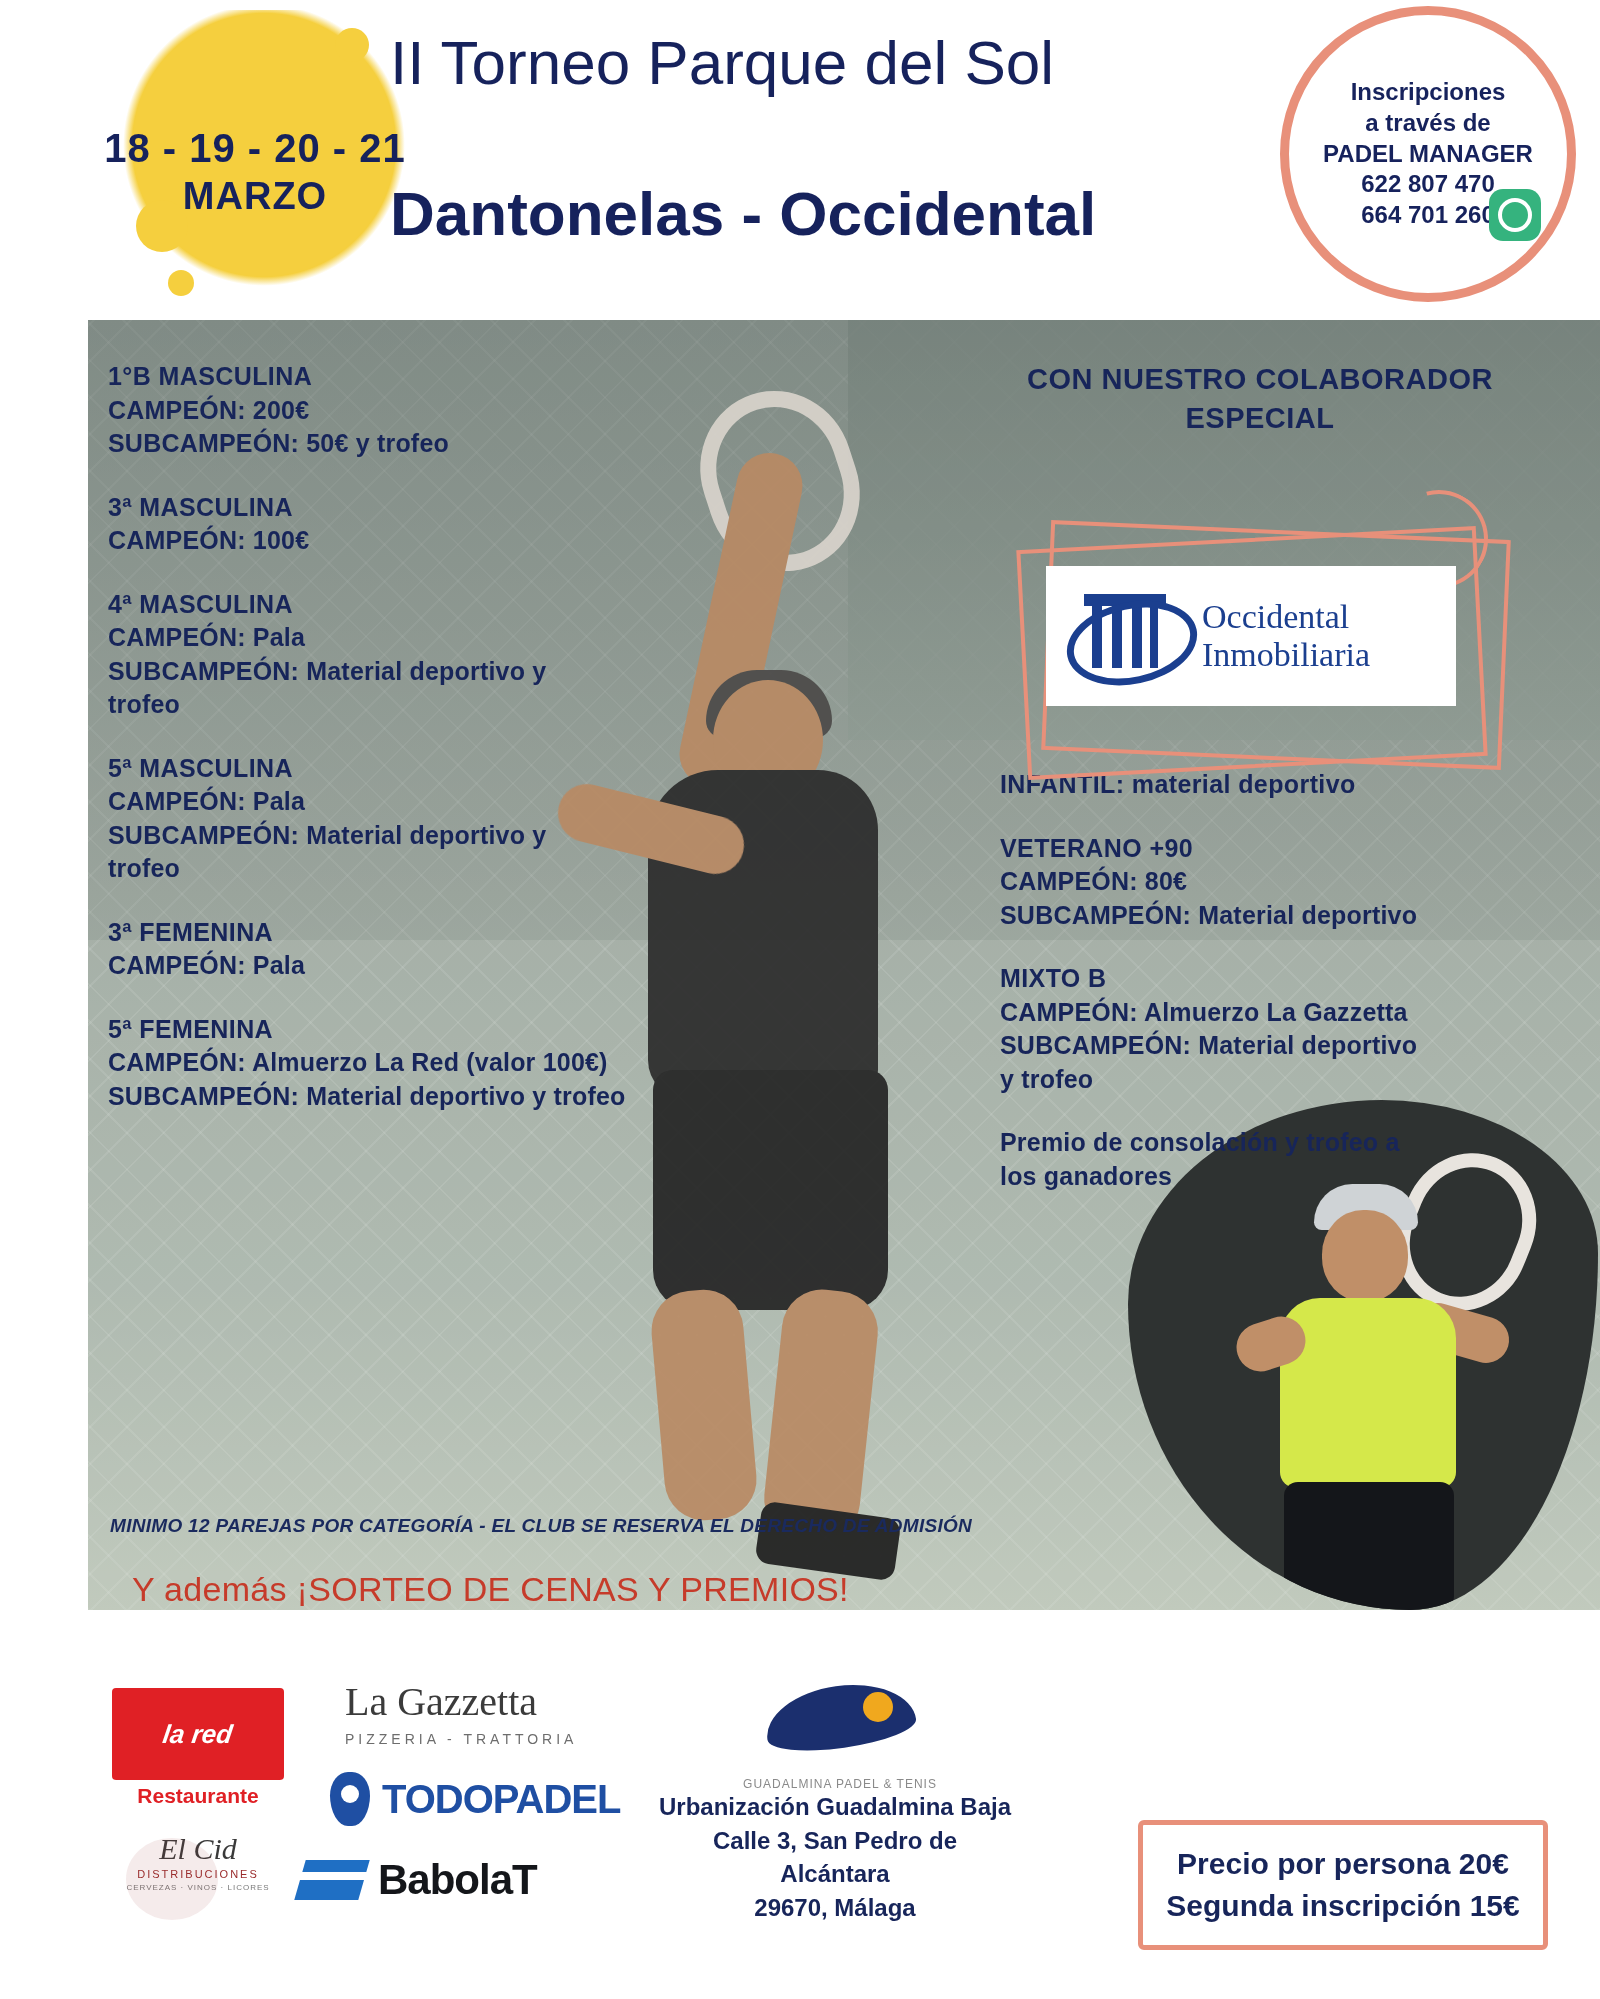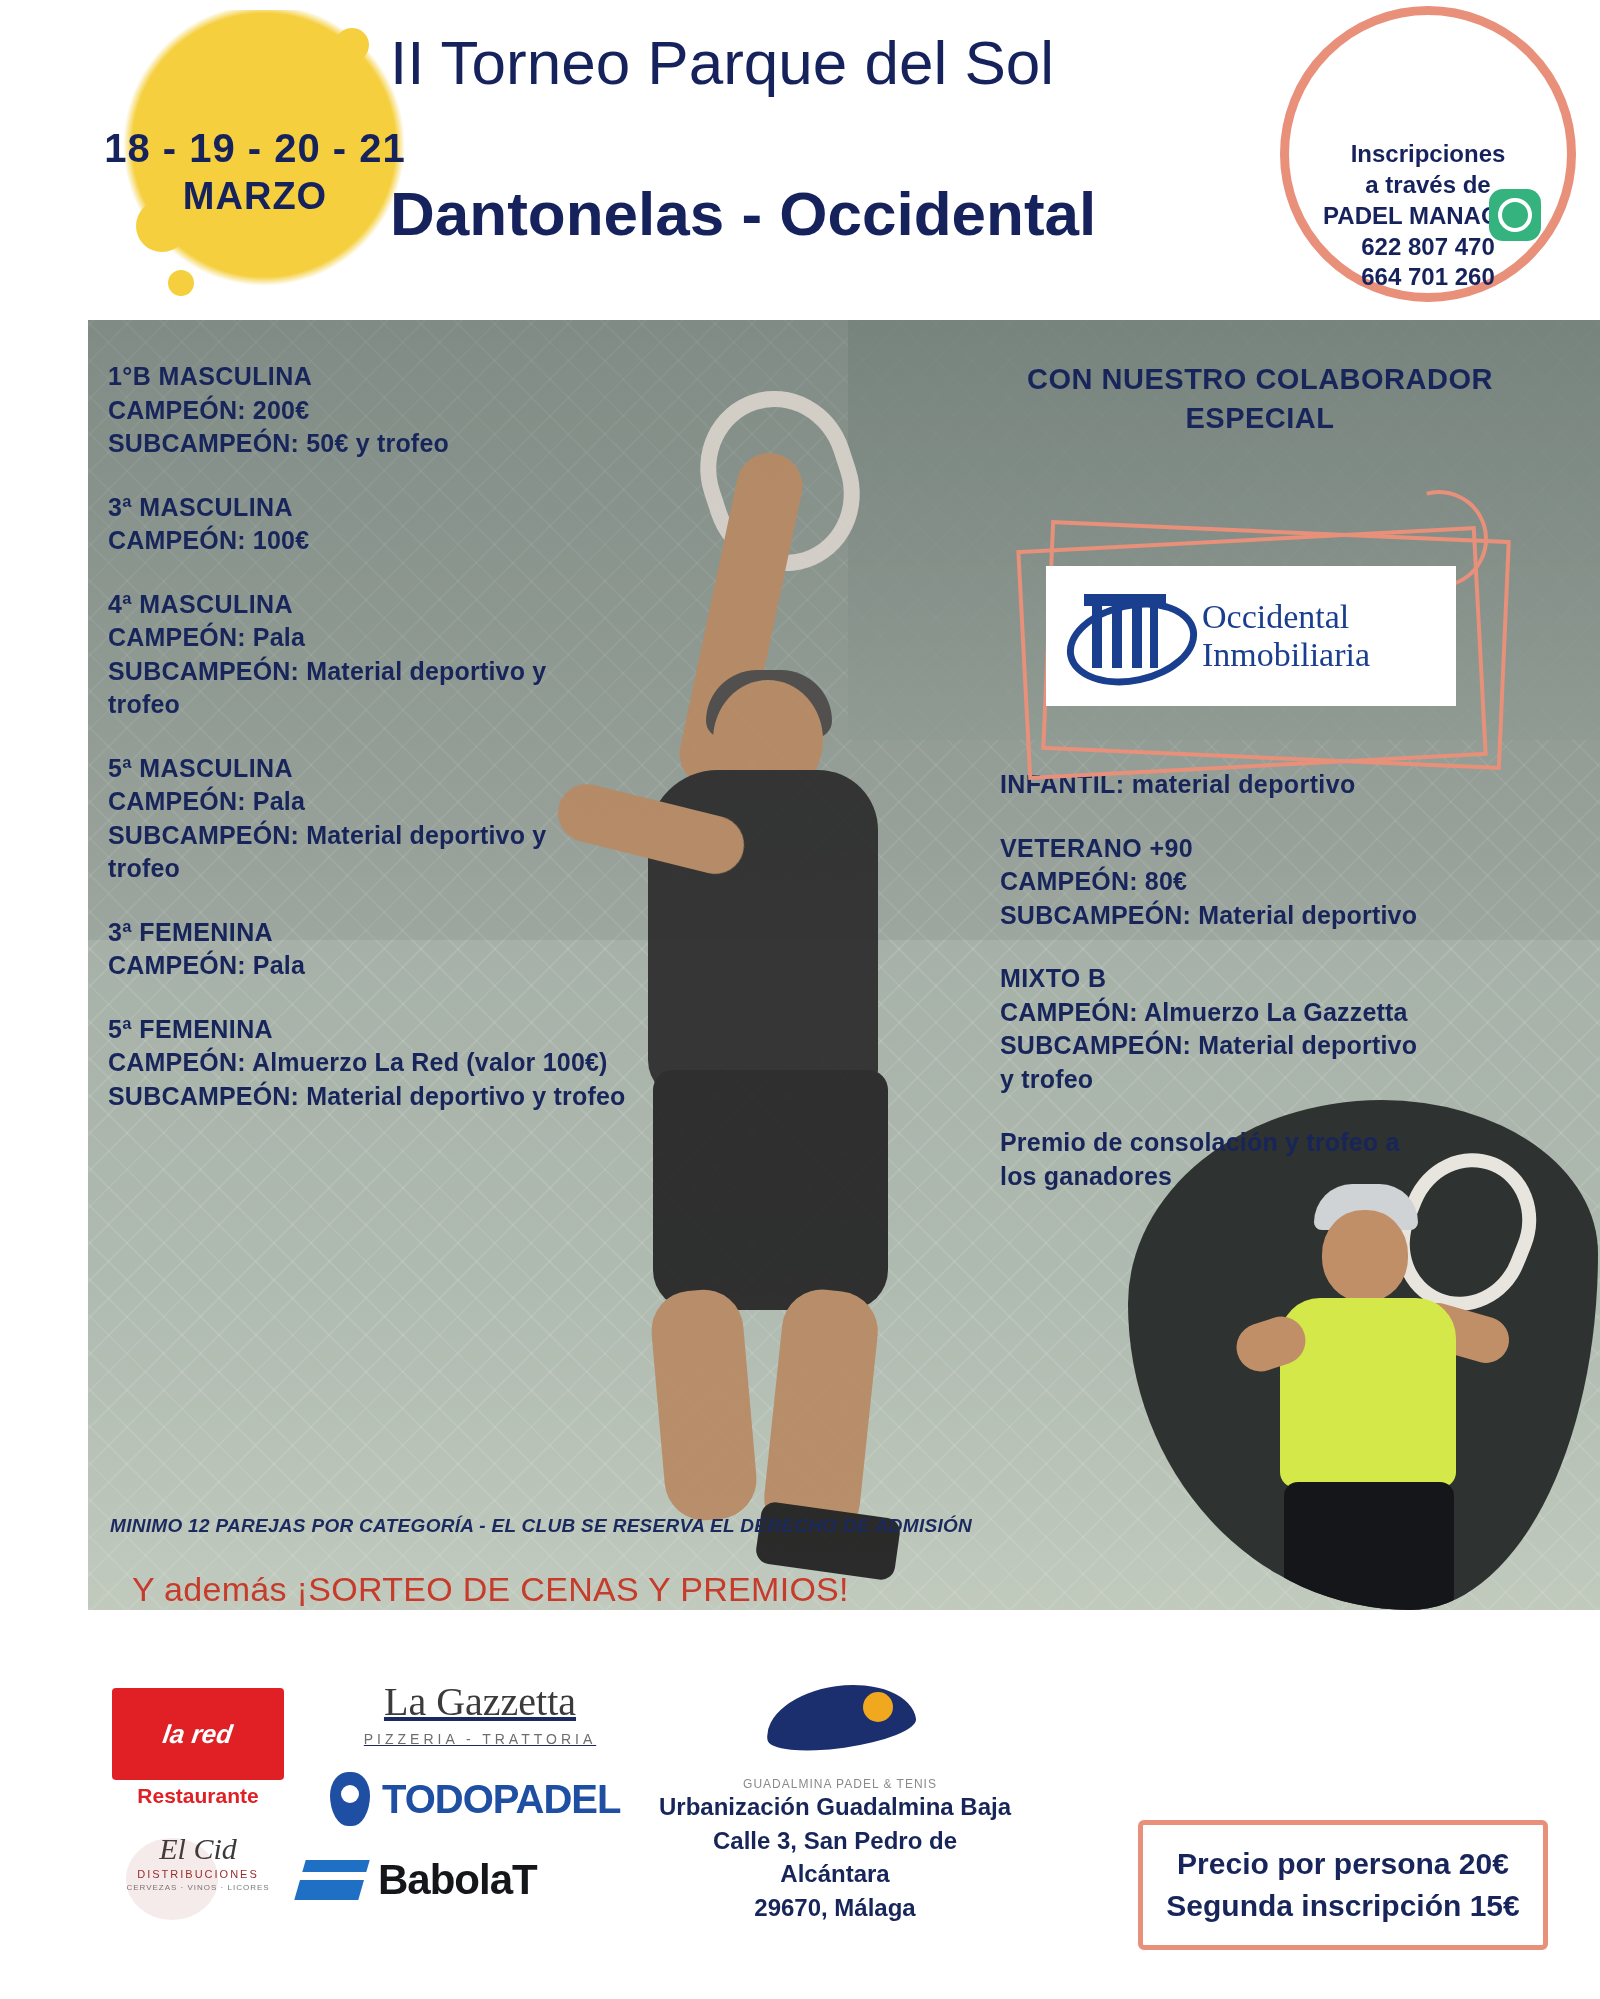--- a/index.html
+++ b/index.html
@@ -96,21 +96,21 @@
     position: absolute;
     right: 24px; top: 6px;
     width: 278px; height: 278px;
     border-radius: 50%;
     border: 9px solid #e8907a;
     background: #ffffff;
     z-index: 3;
     display: flex;
     flex-direction: column;
     align-items: center;
-    justify-content: flex-end;
+    justify-content: center;
   }
   .insc-circle .l {
     font-size: 24px;
     font-weight: bold;
     color: #16225c;
     line-height: 1.28;
     text-align: center;
   }
   .padel-badge {
     position: absolute;
@@ -353,21 +353,21 @@
     display:flex; align-items:center; justify-content:center;
   }
   .lared .box .txt {
     color:#ffffff; font-size:26px; font-style: italic; font-weight: bold;
     transform: skewX(-8deg);
   }
   .lared .cap {
     text-align:center; color:#e02025; font-size:21px; font-weight:bold; margin-top:4px;
   }
   .gazzetta {
-    position:absolute; left: 345px; top: 28px; width: 270px; text-align:center;text-decoration:underline;
+    position:absolute; left: 345px; top: 28px; width: 270px; text-align:left;
   }
   .gazzetta .g1 { font-size: 40px; color:#3b3b3b; font-family:"Liberation Serif", serif; }
   .gazzetta .g2 { font-size: 14px; color:#6d6d6d; letter-spacing: 4px; margin-top: 6px;}
   .todopadel {
     position:absolute; left: 330px; top: 122px; display:flex; align-items:center; gap:12px;
   }
   .todopadel .pin {
     width: 40px; height: 54px;
     background:#1f4fa3;
     border-radius: 20px 20px 20px 20px / 26px 26px 34px 34px;

